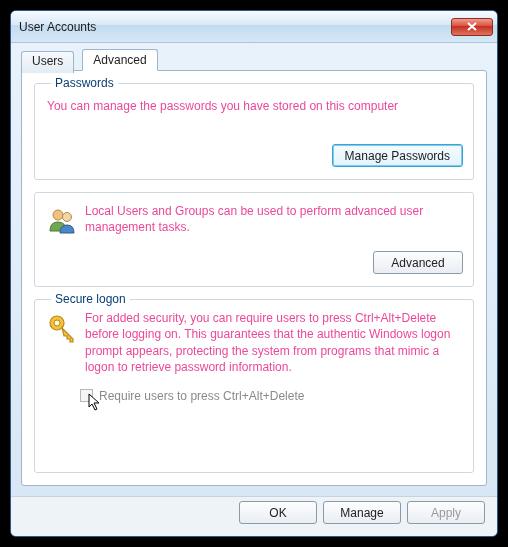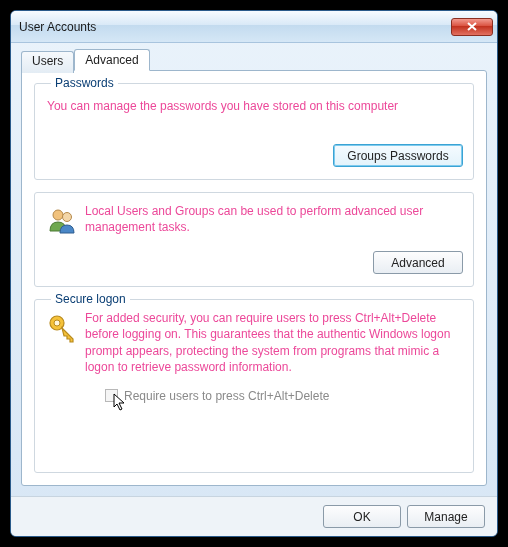--- a/index.html
+++ b/index.html
@@ -60,21 +60,21 @@
     position: relative;
     z-index: 2;
     margin-bottom: -1px;
   }
   .tab {
     padding: 3px 10px;
     border: 1px solid #9db6cc;
     border-bottom: none;
     background: linear-gradient(#fdfdfe, #eef3f8);
     border-radius: 3px 3px 0 0;
-    margin-right: 0px;
+    margin-right: 8px;
     cursor: pointer;
     font-size: 12px;
     color: #222;
     position: relative;
   }
   .tab.inactive {
     background: linear-gradient(#f6f9fc, #e3ecf4);
     top: 2px;
     padding-top: 2px;
     padding-bottom: 2px;
@@ -152,37 +152,37 @@
     flex-shrink: 0;
     display: flex;
     justify-content: center;
     padding-top: 2px;
   }
   .checkbox-row {
     display: flex;
     align-items: center;
     gap: 6px;
     margin-top: 14px;
-    margin-left: 60px;
+    margin-left: 35px;
     color: #8a8a8a;
     position: relative;
   }
   .chk {
     width: 13px;
     height: 13px;
     border: 1px solid #b8b8b8;
     background: #f5f5f5;
   }
   .dialog-buttons {
     height: 40px;
     background: #eef3f8;
     border-top: 1px solid #c7d4e0;
     display: flex;
     justify-content: flex-end;
-    align-items: center;
+    align-items: flex-end;
     gap: 6px;
     padding: 12px 12px;
   }
   .cursor {
     position: absolute;
     width: 16px;
     height: 20px;
     left: 8px;
     top: 4px;
     pointer-events: none;
@@ -208,21 +208,21 @@
       <div class="tab inactive">Users</div>
       <div class="tab active">Advanced</div>
     </div>
 
     <div class="tabpanel">
 
       <div class="group">
         <span class="group-label">Passwords</span>
         <div class="group-text" style="padding:4px 2px 0 2px;">You can manage the passwords you have stored on this computer</div>
         <div class="btn-row" style="margin-top:30px;">
-          <div class="btn default" style="min-width:130px;">Groups Passwords</div>
+          <div class="btn default" style="min-width:130px;">Manage Passwords</div>
         </div>
       </div>
 
       <div class="group">
         <div class="group-body">
           <div class="icon-slot">
             <svg width="32" height="32" viewBox="0 0 32 32">
               <circle cx="12" cy="10" r="5" fill="#f1c27d" stroke="#b5894b"></circle>
               <path d="M4 26 Q4 17 12 17 Q20 17 20 26 Z" fill="#6fa84f" stroke="#4c7a34"></path>
               <circle cx="21" cy="12" r="4.5" fill="#f3d6a8" stroke="#b5894b"></circle>
@@ -256,15 +256,16 @@
           </svg>
         </div>
       </div>
 
     </div>
   </div>
 
   <div class="dialog-buttons">
     <div class="btn">OK</div>
     <div class="btn">Manage</div>
+    <div class="btn disabled">Apply</div>
   </div>
 
 </div>
 
 </body></html>

